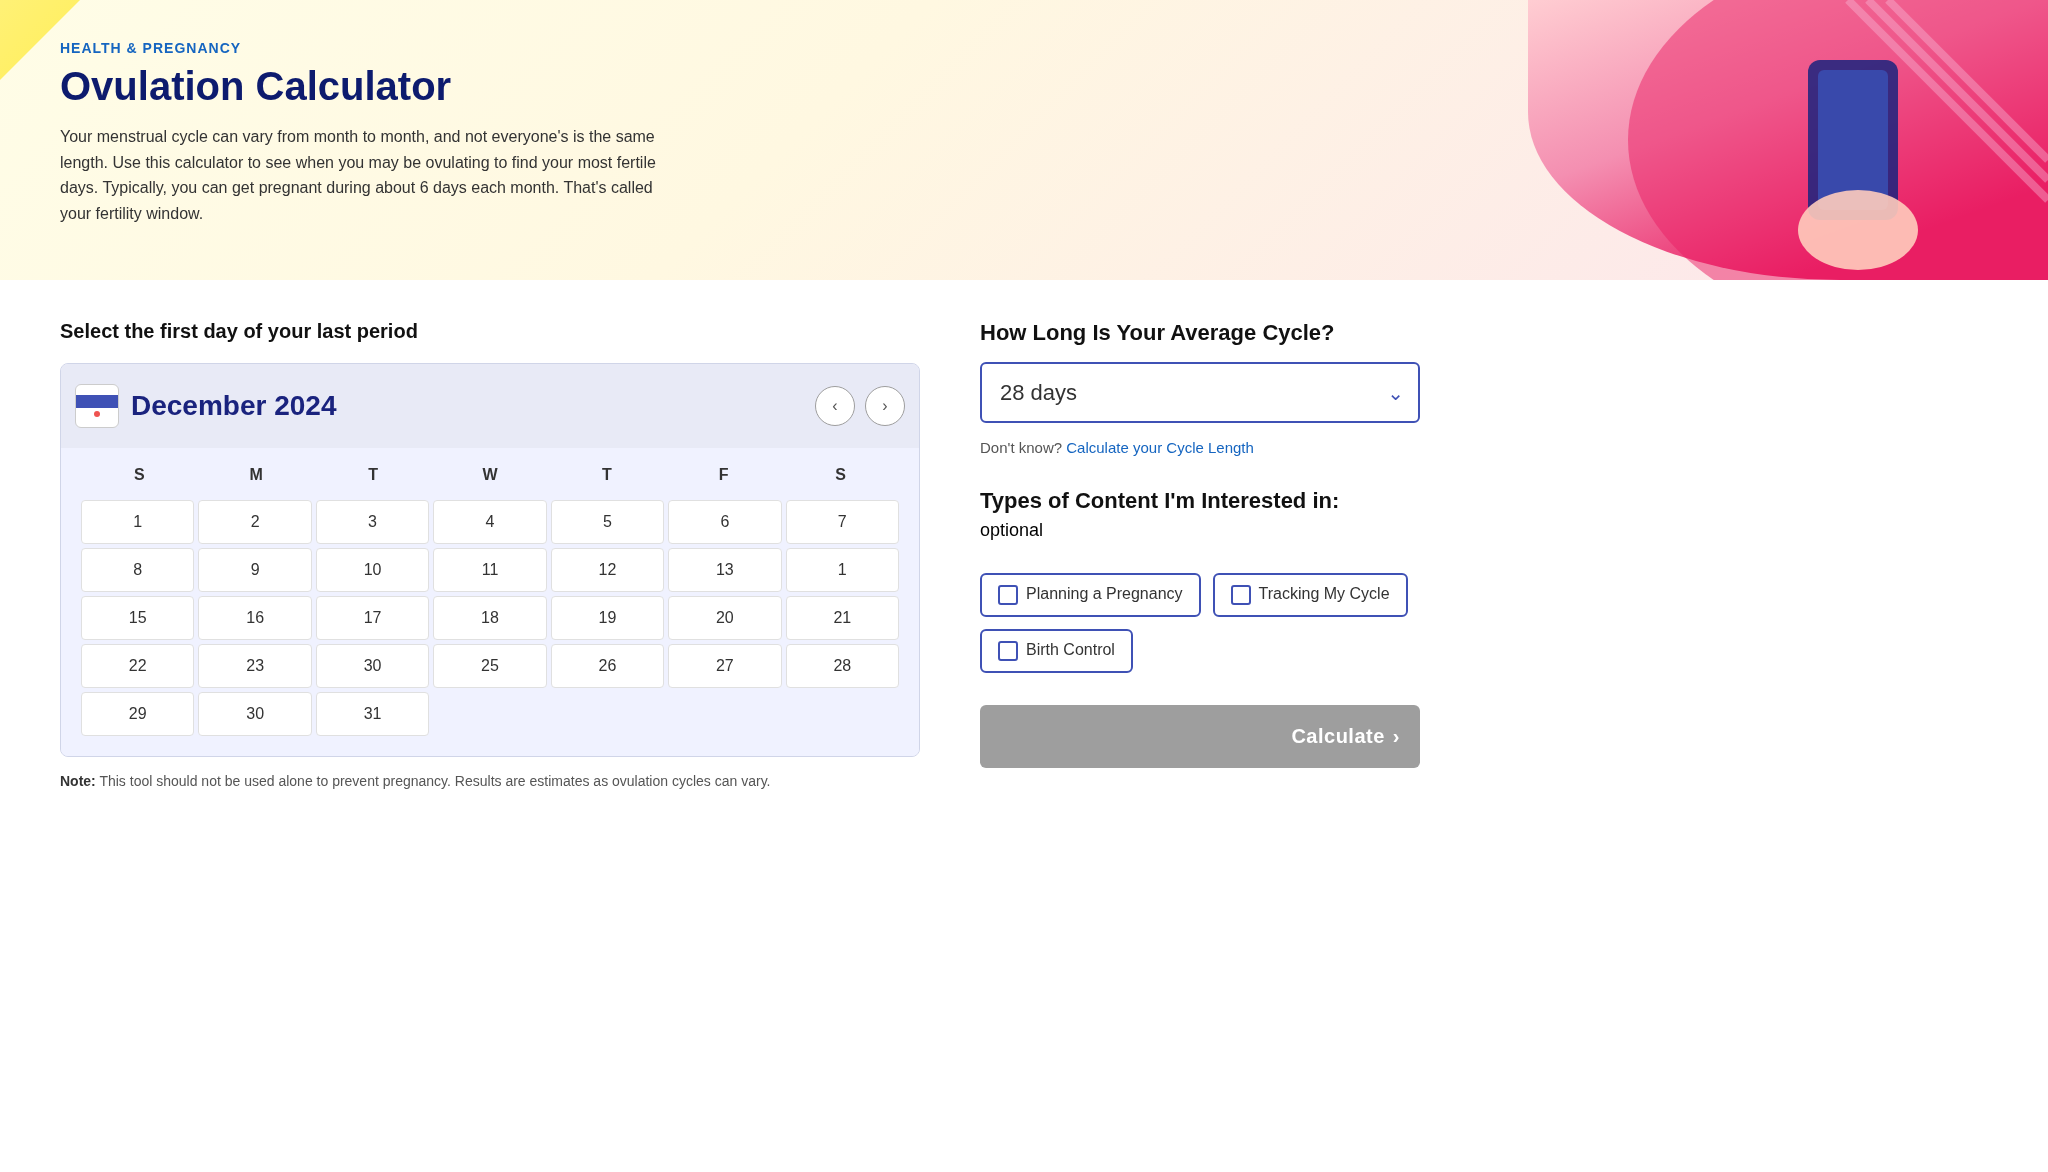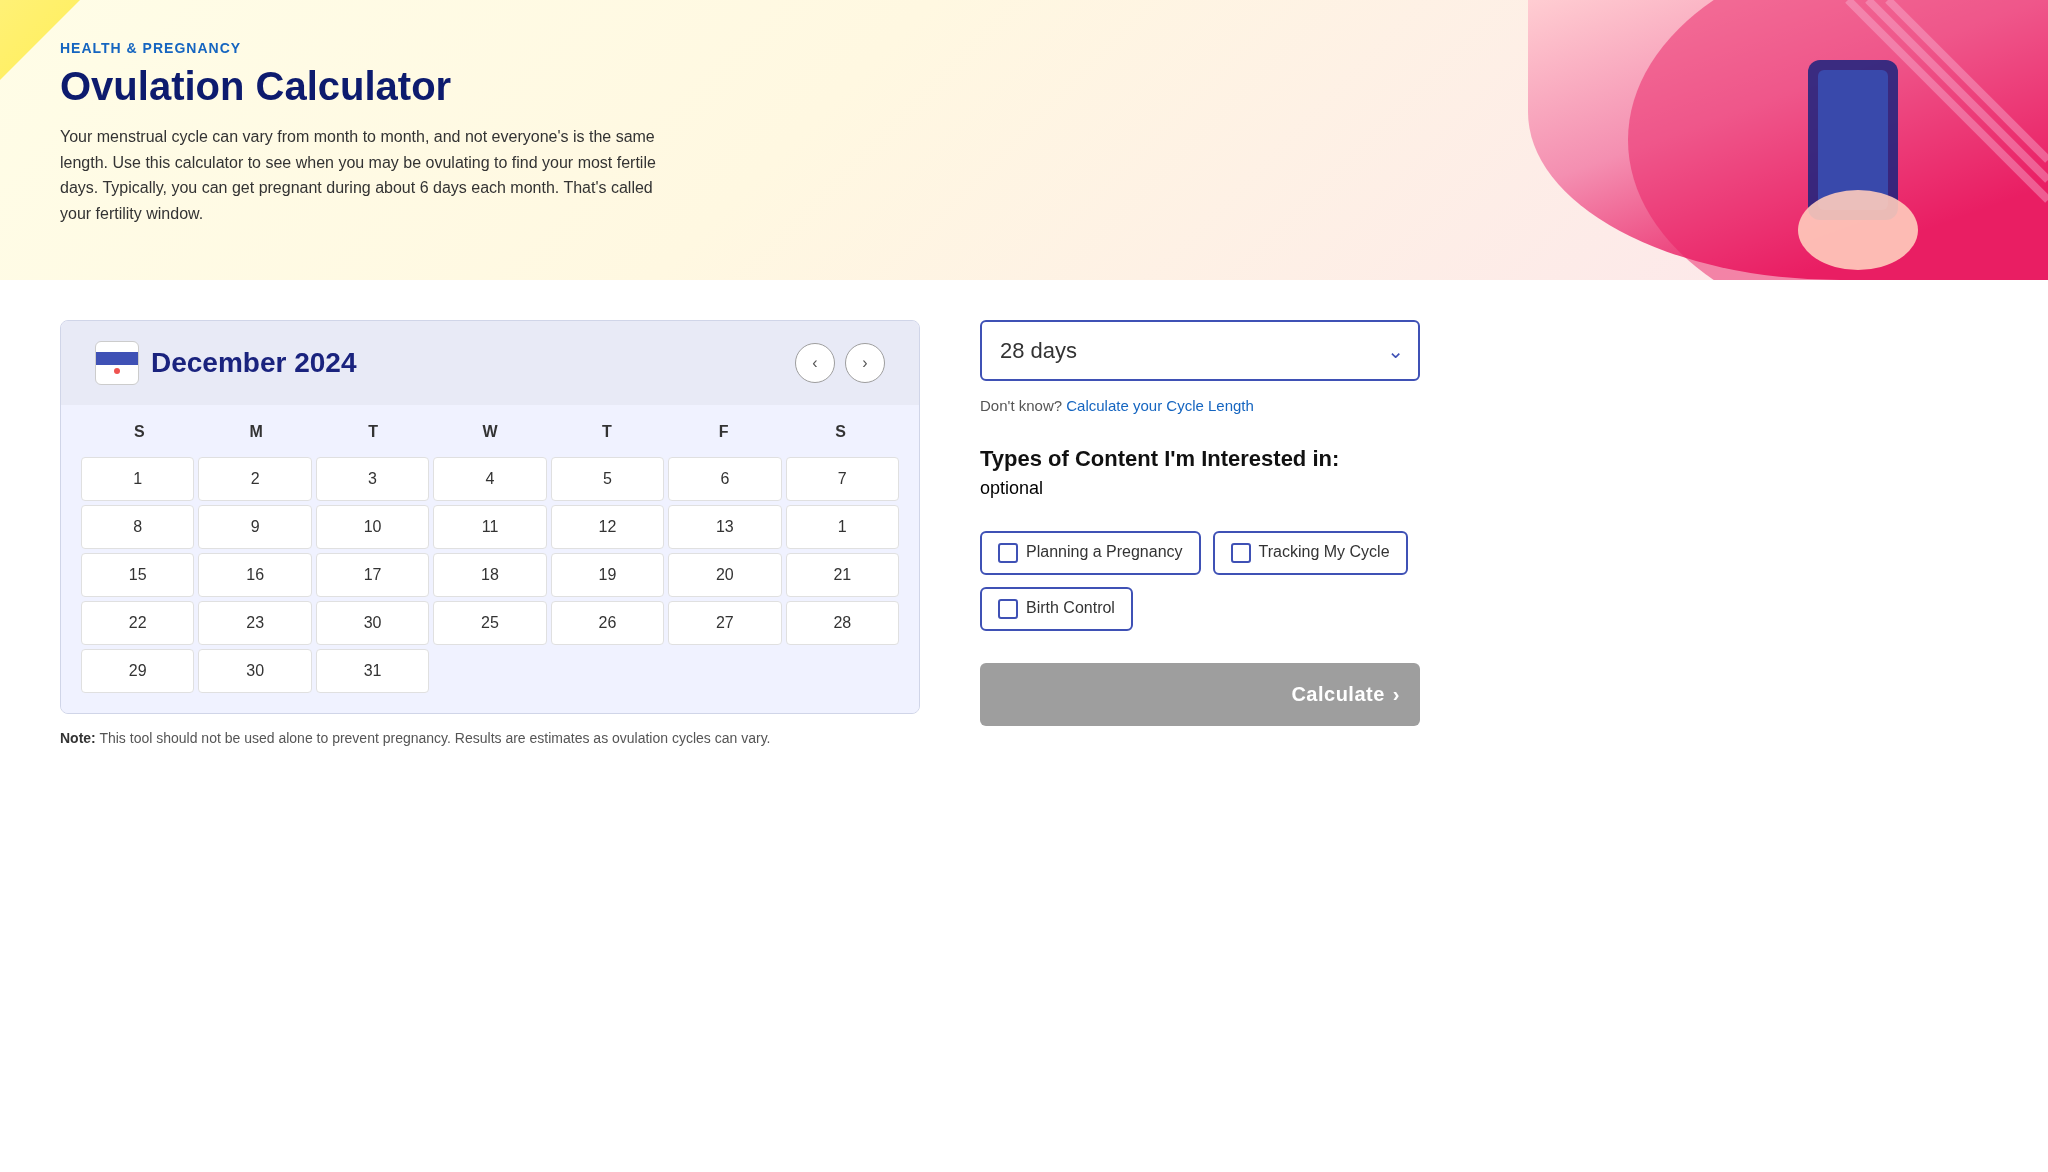--- a/index.html
+++ b/index.html
@@ -78,21 +78,21 @@
     .calendar-container {
       border: 1px solid #d0d5e8;
       border-radius: 8px;
       overflow: hidden;
       background: #f0f2ff;
     }
     .calendar-header {
       display: flex;
       align-items: center;
       justify-content: space-between;
-      padding: 20px 34px;
+      padding: 20px 14px;
       background: #e8eaf6;
     }
     .calendar-month-title {
       display: flex;
       align-items: center;
       gap: 12px;
     }
     .calendar-icon {
       width: 44px;
       height: 44px;
@@ -319,20 +319,21 @@
   <div style="position:relative; z-index:2; max-width: 680px;">
     <div class="category-label">HEALTH &amp; PREGNANCY</div>
     <h1 class="page-title">Ovulation Calculator</h1>
     <p class="page-description">Your menstrual cycle can vary from month to month, and not everyone's is the same length. Use this calculator to see when you may be ovulating to find your most fertile days. Typically, you can get pregnant during about 6 days each month. That's called your fertility window.</p>
   </div>
 </div>
 
 <div class="main-content">
 
   <div class="left-panel">
+    <div class="section-label">Select the first day of your last period</div>
 
     <div class="calendar-container">
 
       <div class="calendar-header">
         <div class="calendar-month-title">
           <div class="calendar-icon">
             <div class="cal-icon-top"></div>
             <div class="cal-icon-dot"></div>
           </div>
           <span class="month-year-text">December 2024</span>
@@ -394,20 +395,21 @@
       </div>
     </div>
 
     <p class="note-text">
       <strong>Note:</strong>
       <span> This tool should not be used alone to prevent pregnancy. Results are estimates as ovulation cycles can vary.</span>
     </p>
   </div>
 
   <div class="right-panel">
+    <div class="right-section-title">How Long Is Your Average Cycle?</div>
 
     <div class="cycle-dropdown-wrapper">
       <select id="cycle-select">
       <option value="21 days">21 days</option><option value="22 days">22 days</option><option value="23 days">23 days</option><option value="24 days">24 days</option><option value="25 days">25 days</option><option value="26 days">26 days</option><option value="27 days">27 days</option><option value="28 days" selected="">28 days</option><option value="29 days">29 days</option><option value="30 days">30 days</option><option value="31 days">31 days</option><option value="32 days">32 days</option><option value="33 days">33 days</option><option value="34 days">34 days</option><option value="35 days">35 days</option></select>
       <div class="cycle-dropdown-arrow">⌄</div>
     </div>
 
     <div class="cycle-link-text">
       <span>Don't know? </span><a href="#">Calculate your Cycle Length</a>
     </div>

